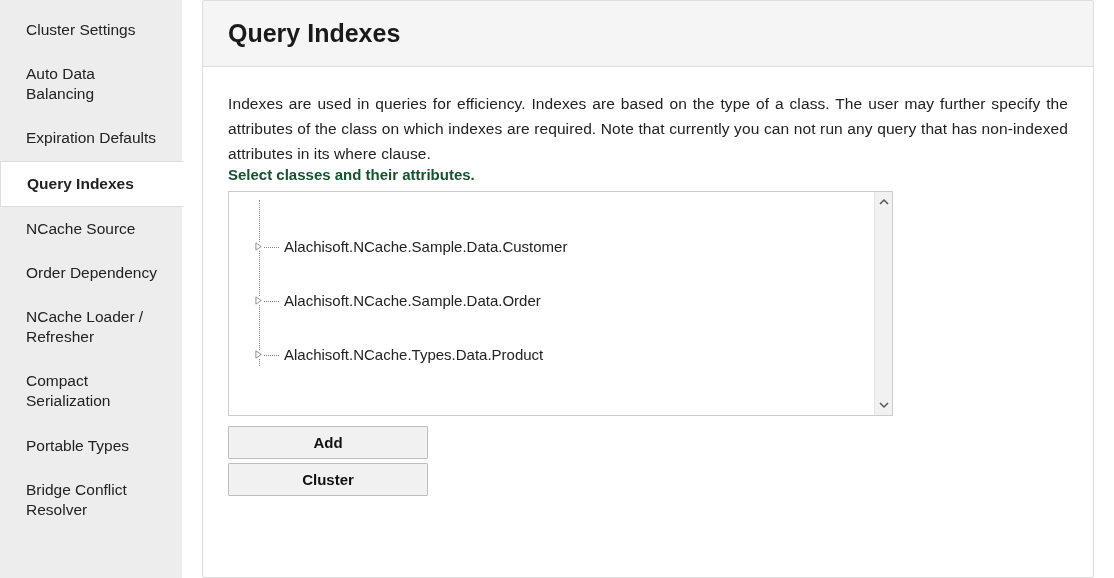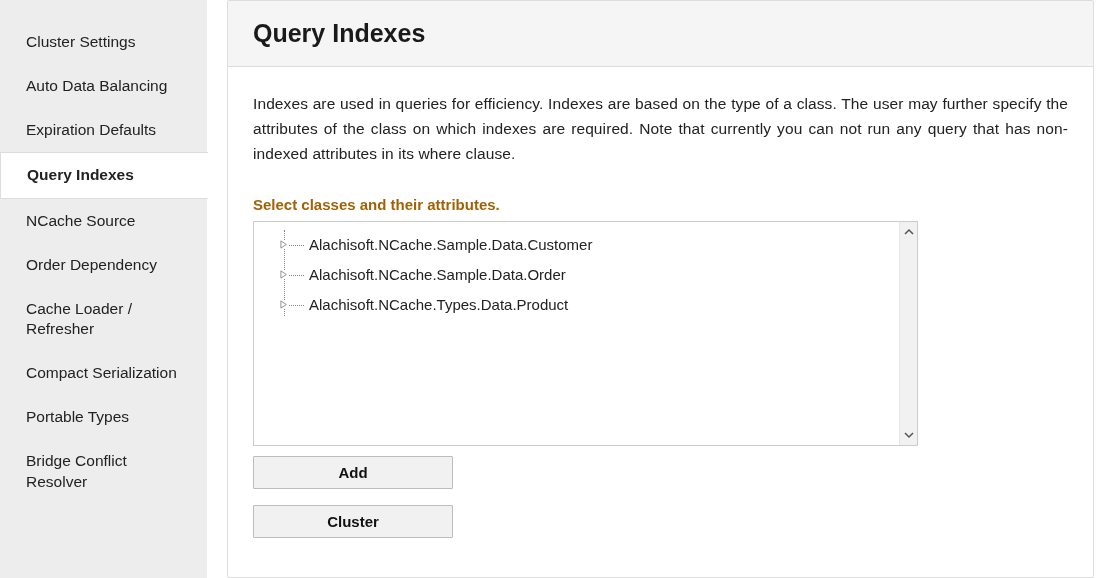--- a/index.html
+++ b/index.html
@@ -10,25 +10,25 @@
     color: #222;
     background: #fff;
   }
   .app {
     display: flex;
     width: 1114px;
     height: 578px;
     overflow: hidden;
   }
   .sidebar {
-    width: 207px;
+    width: 182px;
     background: #ededed;
     display: flex;
     flex-direction: column;
-    padding-top: 20px;
+    padding-top: 8px;
     flex-shrink: 0;
   }
   .sidebar-item {
     padding: 12px 18px 12px 26px;
     cursor: pointer;
     font-size: 15.5px;
     color: #222;
     line-height: 1.3;
   }
   .sidebar-item.active {
@@ -72,27 +72,26 @@
     display: flex;
     flex-direction: column;
     flex: 1;
   }
   .description {
     font-size: 15.5px;
     color: #222;
     line-height: 1.6;
     text-align: justify;
     text-justify: inter-word;
-    margin-bottom: 30px;
     letter-spacing: 0.1px;
   }
   .select-label {
     font-weight: 700;
     font-size: 15px;
-    color: #a16207;
+    color: #14532d;
     margin-bottom: 8px;
   }
   .tree-box {
     position: relative;
     border: 1px solid #ccc;
     background: #fff;
     height: 225px;
     width: 665px;
     display: flex;
     flex-direction: row;
@@ -110,20 +109,21 @@
     padding-top: 4px;
   }
   .tree-node {
     position: relative;
     padding-left: 24px;
     margin-bottom: 8px;
     font-size: 15px;
     color: #222;
     height: 22px;
     line-height: 22px;
+    margin-top: 32px;
   }
   .tree-node::before {
     content: '';
     position: absolute;
     left: 0;
     top: 11px;
     width: 19px;
     border-top: 1px dotted #888;
   }
   .tree-node.last::after { display:none; }
@@ -152,21 +152,21 @@
     display: flex;
     align-items: center;
     justify-content: center;
     color: #555;
     font-size: 11px;
     cursor: pointer;
   }
   .action-row {
     display: flex;
     flex-direction: column;
-    gap: 16px;
+    gap: 4px;
     width: 200px;
   }
   .action-btn {
     width: 200px;
     height: 33px;
     background: #f1f1f1;
     border: 1px solid #bdbdbd;
     border-radius: 1px;
     font-weight: 700;
     font-size: 15px;
@@ -182,21 +182,21 @@
 
 <div class="app">
 
   <nav class="sidebar">
     <div class="sidebar-item">Cluster Settings</div>
     <div class="sidebar-item">Auto Data Balancing</div>
     <div class="sidebar-item">Expiration Defaults</div>
     <div class="sidebar-item active">Query Indexes</div>
     <div class="sidebar-item">NCache Source</div>
     <div class="sidebar-item">Order Dependency</div>
-    <div class="sidebar-item">Cache Loader / Refresher</div>
+    <div class="sidebar-item">NCache Loader / Refresher</div>
     <div class="sidebar-item">Compact Serialization</div>
     <div class="sidebar-item">Portable Types</div>
     <div class="sidebar-item">Bridge Conflict Resolver</div>
   </nav>
 
   <section class="main">
     <div class="panel">
       <div class="panel-header">
         <h1>Query Indexes</h1>
       </div>

